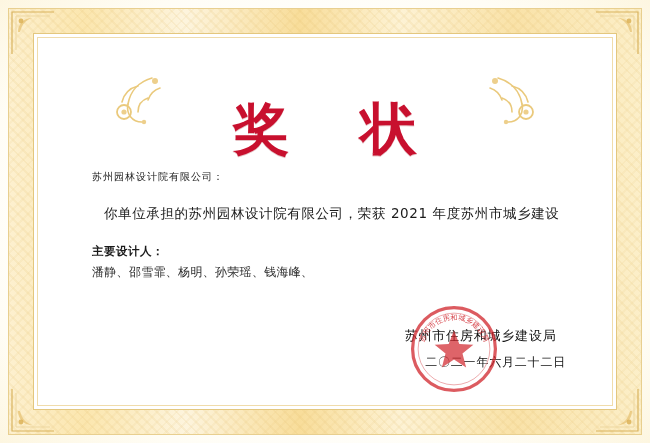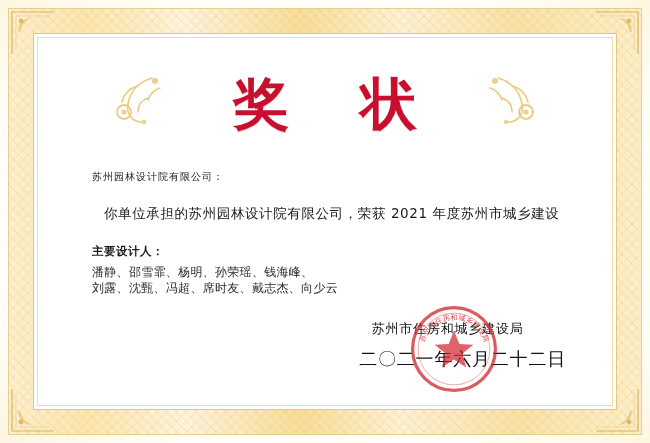--- a/index.html
+++ b/index.html
@@ -87,21 +87,21 @@
     z-index: 5;
     box-sizing: border-box;
     padding: 14px 34px 10px 34px;
   }
 
   
   .title-row {
     position: relative;
     height: 106px;
     display: flex;
-    align-items: center;
+    align-items: flex-end;
     justify-content: center;
   }
   .title-text {
     font-family: "DejaVu Serif", "Liberation Serif", serif;
     font-weight: bold;
     font-size: 56px;
     letter-spacing: 26px;
     text-indent: 26px;
     color: #c8102e;
     line-height: 1;
@@ -166,21 +166,21 @@
     text-align: center;
     font-family: "DejaVu Sans", "Liberation Sans", sans-serif;
   }
   .signature .issuer {
     font-size: 13px;
     color: #111;
     letter-spacing: .8px;
   }
   .signature .date {
     margin-top: 9px;
-    font-size: 18px;
+    font-size: 12px;
     color: #111;
     letter-spacing: .8px;
     padding-left: 30px;
   }
 
   
   .seal {
     position: absolute;
     right: 150px;
     bottom: 48px;
@@ -278,21 +278,20 @@
 
     <div class="recipient">苏州园林设计院有限公司：</div>
 
     <div class="paragraph">
       <span class="indent"></span><span>你单位承担的</span><span>苏州园林设计院有限公司</span><span>，荣获 2021 年度苏州市城乡建设</span><br>
     </div>
 
     <div class="designers">
       <div class="d-head">主要设计人：</div>
       <div class="d-line">潘静、邵雪霏、杨明、孙荣瑶、钱海峰、</div>
-      <div class="d-line">刘露、沈甄、冯超、席时友、戴志杰、向少云</div>
     </div>
 
     <div class="signature">
       <div class="issuer">苏州市住房和城乡建设局</div>
       <div class="date">二〇二一年六月二十二日</div>
     </div>
   </div>
 
   <svg class="seal" viewBox="0 0 100 100">
     <circle cx="50" cy="50" r="45" fill="none" stroke="#cf2128" stroke-width="3.5" opacity=".9"></circle>

